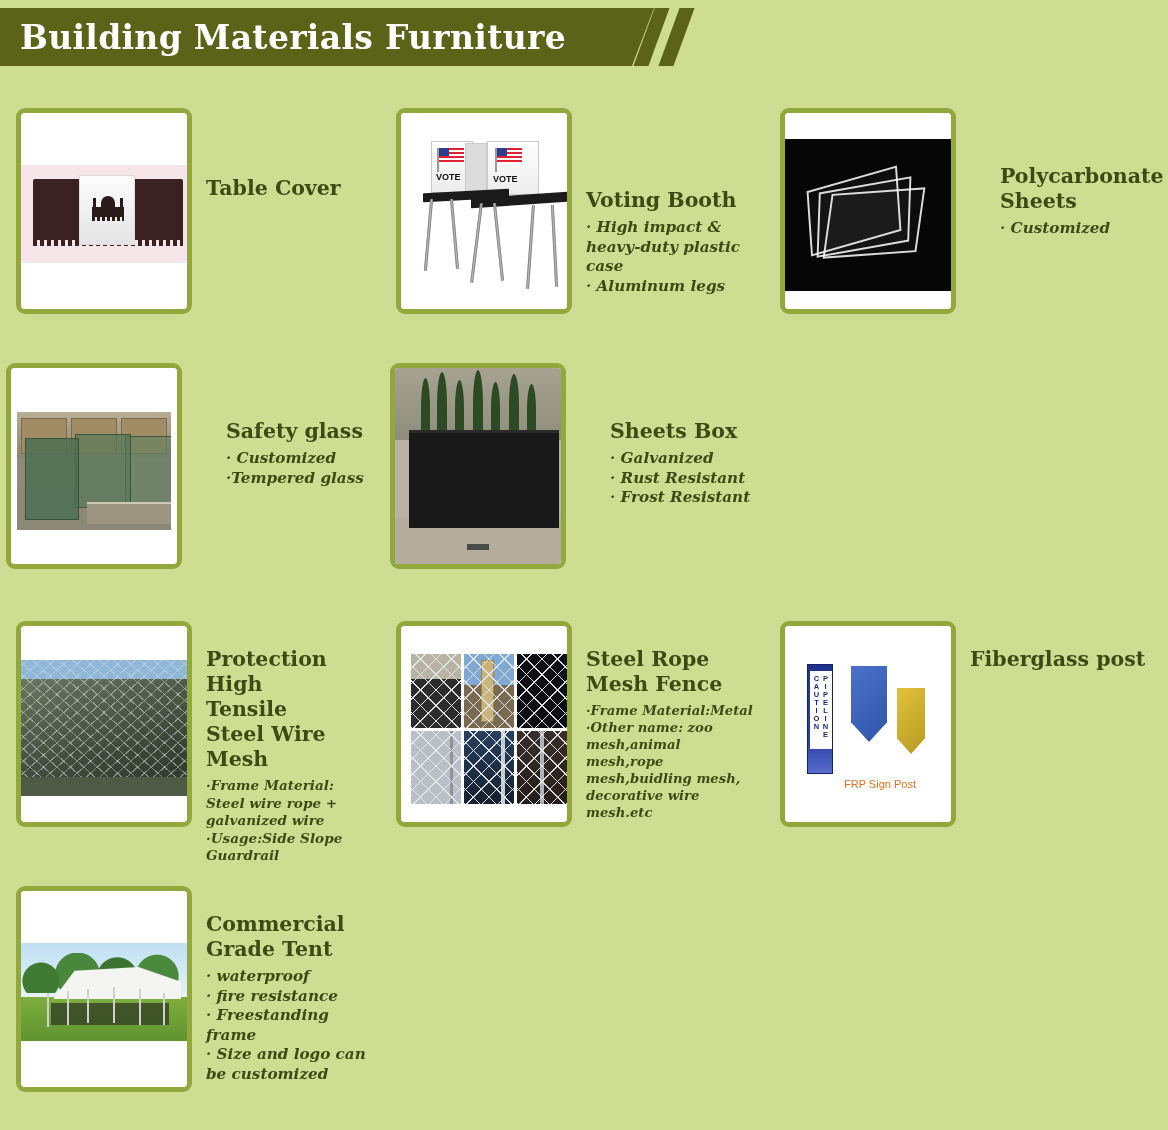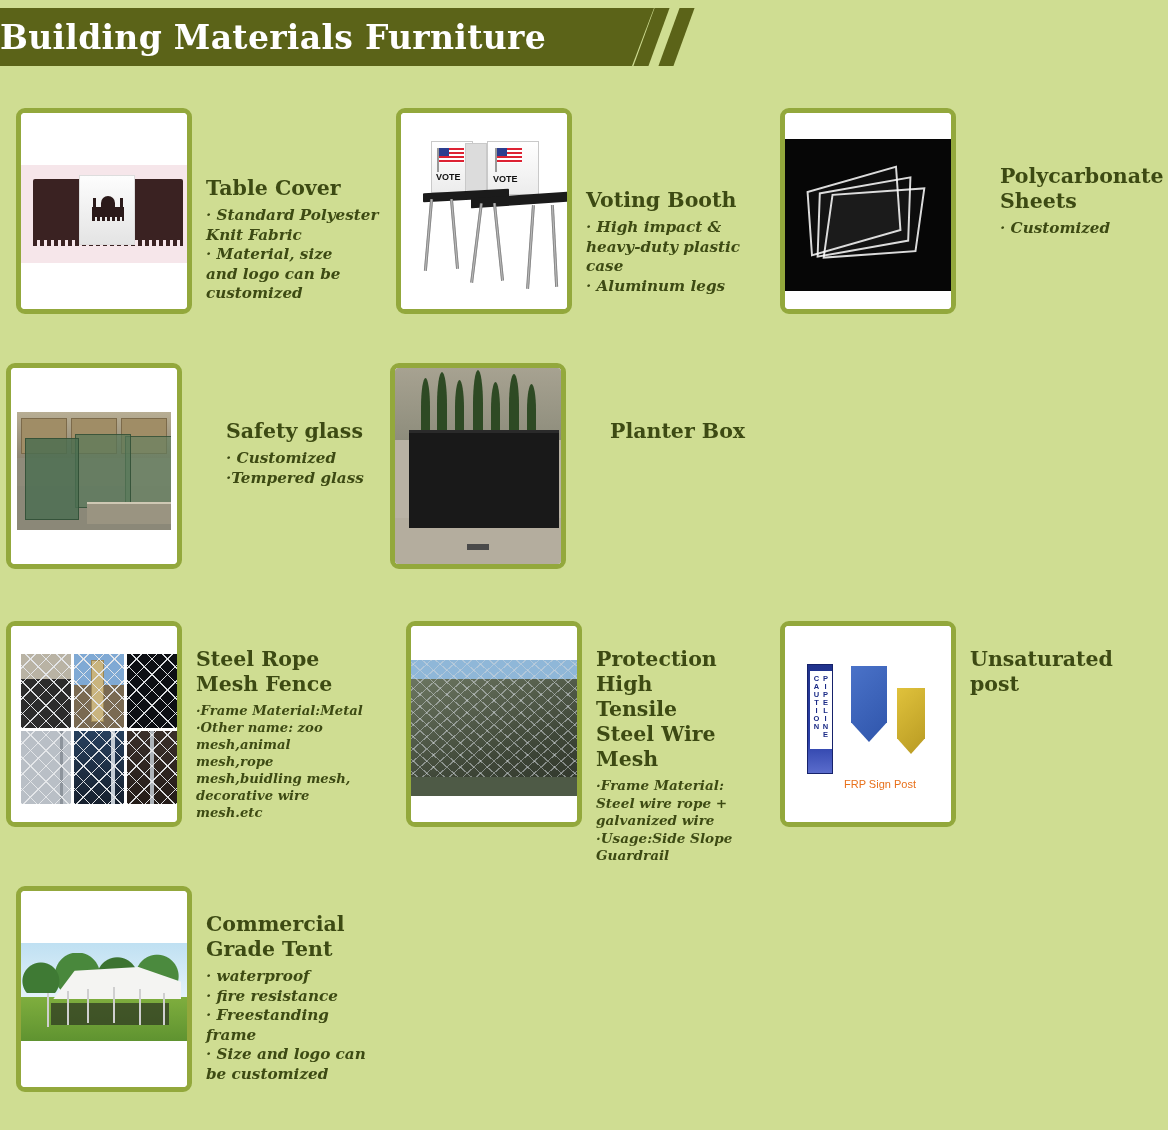--- a/index.html
+++ b/index.html
@@ -24,20 +24,21 @@
     width: 0; height: 0;
     border-top: 58px solid #5b6318;
     border-right: 22px solid transparent;
   }
   .header-title {
     color: #ffffff;
     font-family: "DejaVu Serif", "Liberation Serif", serif;
     font-weight: bold;
     font-size: 33px;
     letter-spacing: 0.3px;
+    padding-left: 20px;
     white-space: nowrap;
   }
   .slash {
     position: absolute; top: 0; width: 15px; height: 58px;
     background: #5b6318;
     transform: skewX(-20deg);
   }
   .slash.a { left: 644px; }
   .slash.b { left: 669px; }
 
@@ -241,25 +242,20 @@
                   <div class="tc-base"></div>
                   <div class="tc-min l"></div>
                   <div class="tc-min r"></div>
                 </div>
               </div>
             </div>
           </div>
         </div>
         <div class="text tight">
           <div class="p-title">Table Cover</div>
-          <div class="p-body">· Standard Polyester
-Knit Fabric
-· Material, size
-and logo can be
-customized</div>
         </div>
       </div>
 
       <div class="card col-b">
         <div class="thumb">
           <div class="inner">
             <div class="art-vote">
               <div class="vb-panel vb-p1">
                 <div class="vb-flag" style="left:6px;top:6px;">
                     <div class="stripes"></div>
@@ -353,26 +349,54 @@
               <div class="pb-plant" style="left:96px;top:14px;width:9px;height:54px;"></div>
               <div class="pb-plant" style="left:114px;top:6px;width:10px;height:62px;"></div>
               <div class="pb-plant" style="left:132px;top:16px;width:9px;height:52px;"></div>
               <div class="pb-ground"></div>
               <div class="pb-box"></div>
               <div class="pb-badge"></div>
             </div>
           </div>
         </div>
         <div class="text mid">
-          <div class="p-title">Planter Box</div>
+          <div class="p-title">Sheets Box</div>
+          <div class="p-body">· Galvanized
+· Rust Resistant
+· Frost Resistant</div>
         </div>
       </div>
     </div>
 
     <div class="row row-3">
+
+      <div class="card col-a">
+        <div class="thumb">
+          <div class="inner">
+            <div style="position:absolute;left:0;right:0;top:34px;height:136px;background:linear-gradient(180deg,#8fb7d8 0 16%,#5d6a57 16% 100%);overflow:hidden;">
+              <div style="position:absolute;left:0;top:14%;width:100%;height:90%;
+                background:linear-gradient(160deg,#6b7560,#3f4738 60%,#2c3228);"></div>
+              <div style="position:absolute;inset:0;
+                background-image:repeating-linear-gradient(42deg,rgba(210,215,220,.5) 0 1px,transparent 1px 9px),
+                                 repeating-linear-gradient(-42deg,rgba(210,215,220,.5) 0 1px,transparent 1px 9px);"></div>
+              <div style="position:absolute;left:0;bottom:0;width:100%;height:14%;background:#4e5a46;"></div>
+            </div>
+          </div>
+        </div>
+        <div class="text top">
+          <div class="p-title">Protection High
+Tensile
+Steel Wire Mesh</div>
+          <div class="p-body sm">·Frame Material:
+Steel wire rope +
+galvanized wire
+·Usage:Side Slope
+Guardrail</div>
+        </div>
+      </div>
 
       <div class="card col-b">
         <div class="thumb">
           <div class="inner">
             <div class="art-mesh">
               <div class="mesh-cell mc1">
                   <div class="mesh-net"></div>
                 </div>
               <div class="mesh-cell mc2">
                   <div class="post"></div>
@@ -402,62 +426,37 @@
           <div class="p-body xs">·Frame Material:Metal
 ·Other name: zoo
 mesh,animal
 mesh,rope
 mesh,buidling mesh,
 decorative wire
 mesh.etc</div>
         </div>
       </div>
 
-      <div class="card col-a">
-        <div class="thumb">
-          <div class="inner">
-            <div style="position:absolute;left:0;right:0;top:34px;height:136px;background:linear-gradient(180deg,#8fb7d8 0 16%,#5d6a57 16% 100%);overflow:hidden;">
-              <div style="position:absolute;left:0;top:14%;width:100%;height:90%;
-                background:linear-gradient(160deg,#6b7560,#3f4738 60%,#2c3228);"></div>
-              <div style="position:absolute;inset:0;
-                background-image:repeating-linear-gradient(42deg,rgba(210,215,220,.5) 0 1px,transparent 1px 9px),
-                                 repeating-linear-gradient(-42deg,rgba(210,215,220,.5) 0 1px,transparent 1px 9px);"></div>
-              <div style="position:absolute;left:0;bottom:0;width:100%;height:14%;background:#4e5a46;"></div>
-            </div>
-          </div>
-        </div>
-        <div class="text top">
-          <div class="p-title">Protection High
-Tensile
-Steel Wire Mesh</div>
-          <div class="p-body sm">·Frame Material:
-Steel wire rope +
-galvanized wire
-·Usage:Side Slope
-Guardrail</div>
-        </div>
-      </div>
-
       <div class="card col-c">
         <div class="thumb">
           <div class="inner">
             <div class="art-frp">
               <div class="frp-marker">
                 <div class="wt"></div>
                 <div class="frp-vt frp-caution">CAUTION</div>
                 <div class="frp-vt frp-pipeline">PIPELINE</div>
               </div>
               <div class="frp-blue"></div>
               <div class="frp-yellow"></div>
               <div class="frp-cap">FRP Sign Post</div>
             </div>
           </div>
         </div>
         <div class="text top">
-          <div class="p-title">Unsaturated post</div>
+          <div class="p-title">Fiberglass post</div>
         </div>
       </div>
     </div>
 
     <div class="row row-4">
 
       <div class="card col-a">
         <div class="thumb">
           <div class="inner">
             <div class="art-tent">

